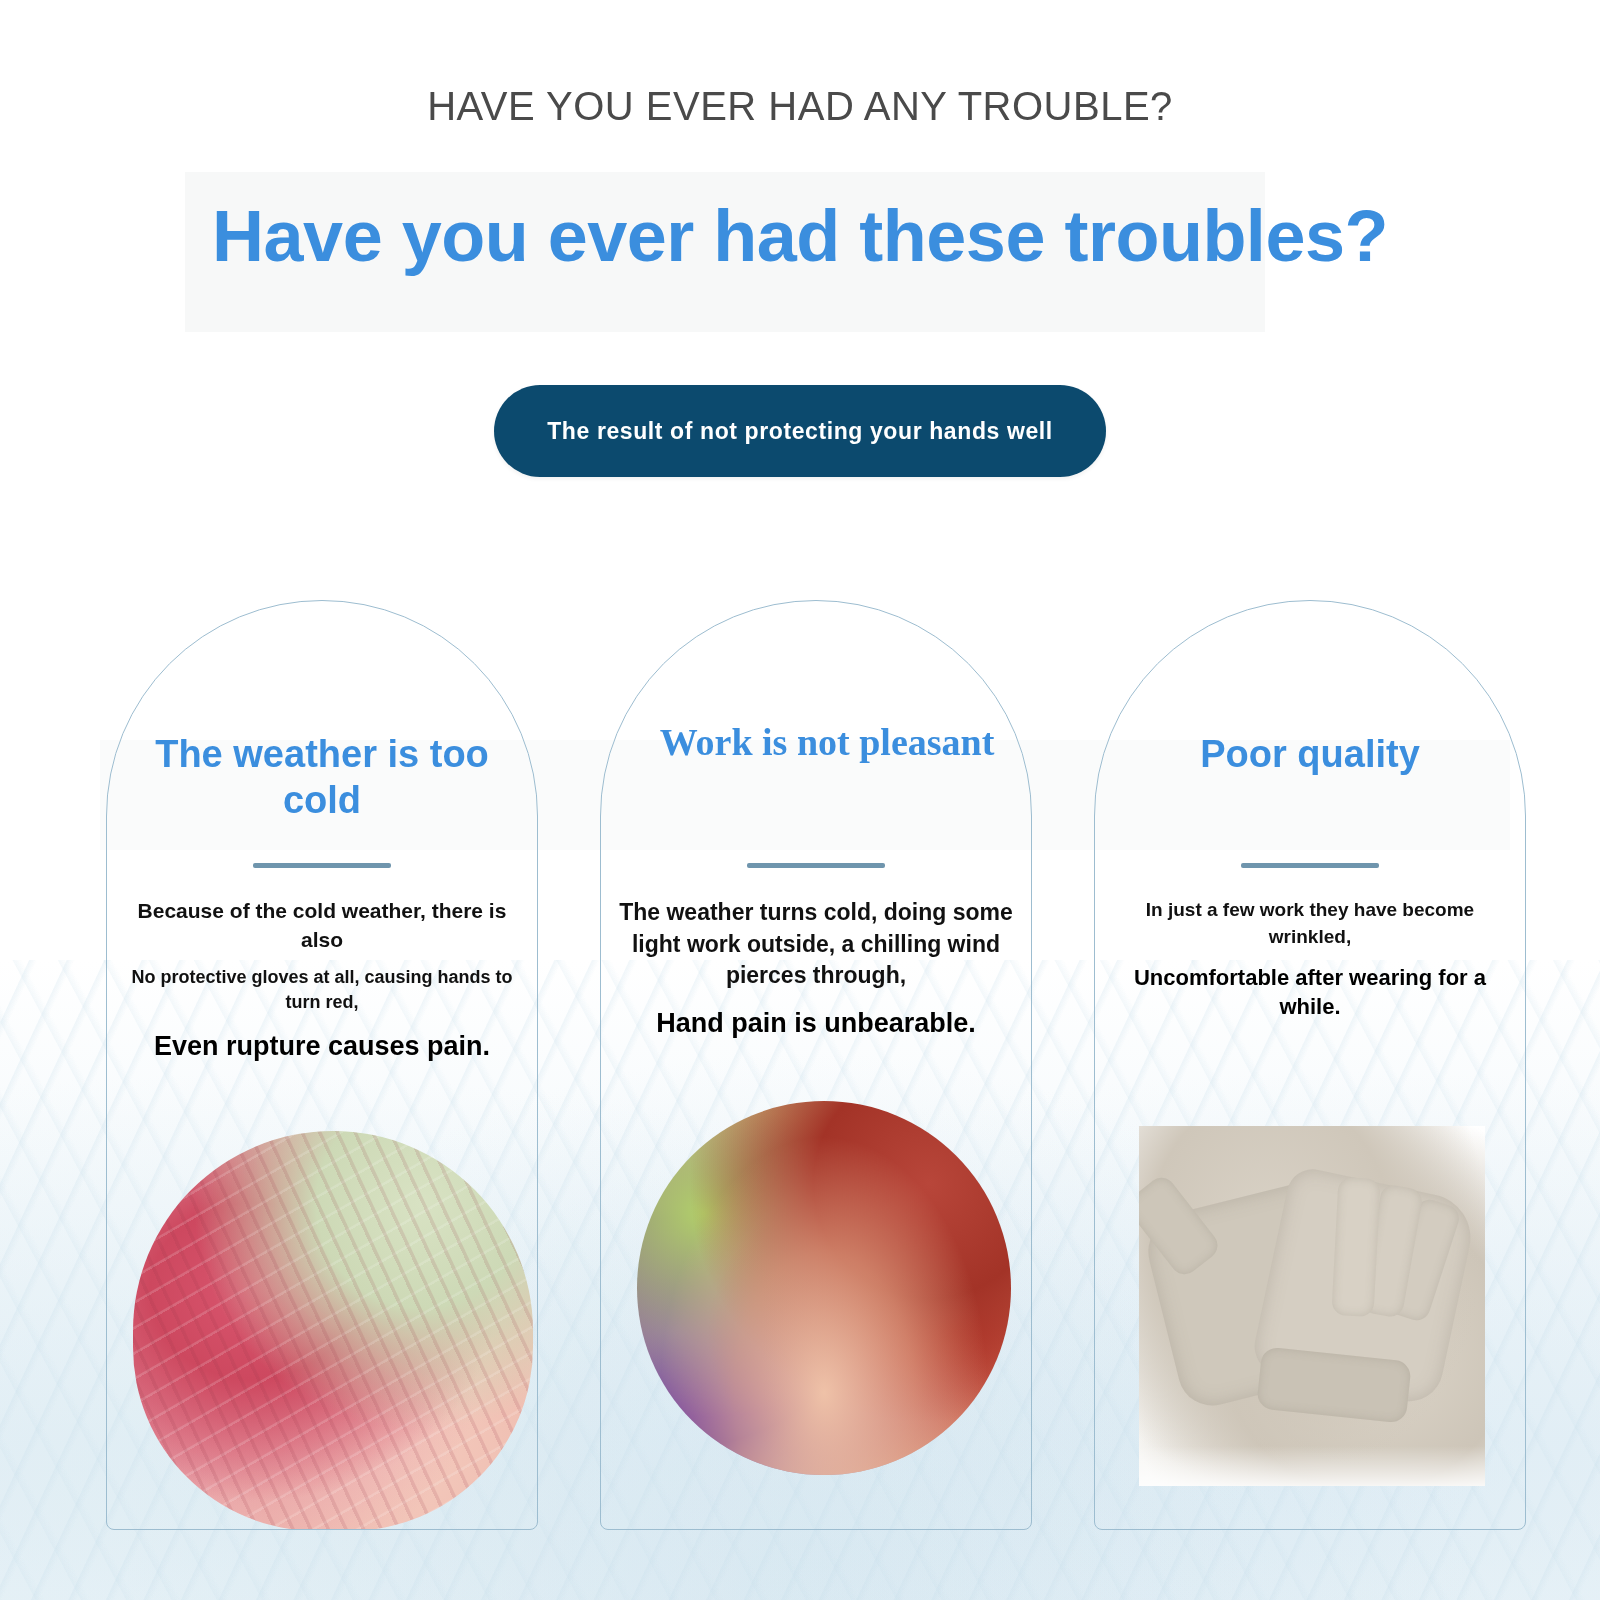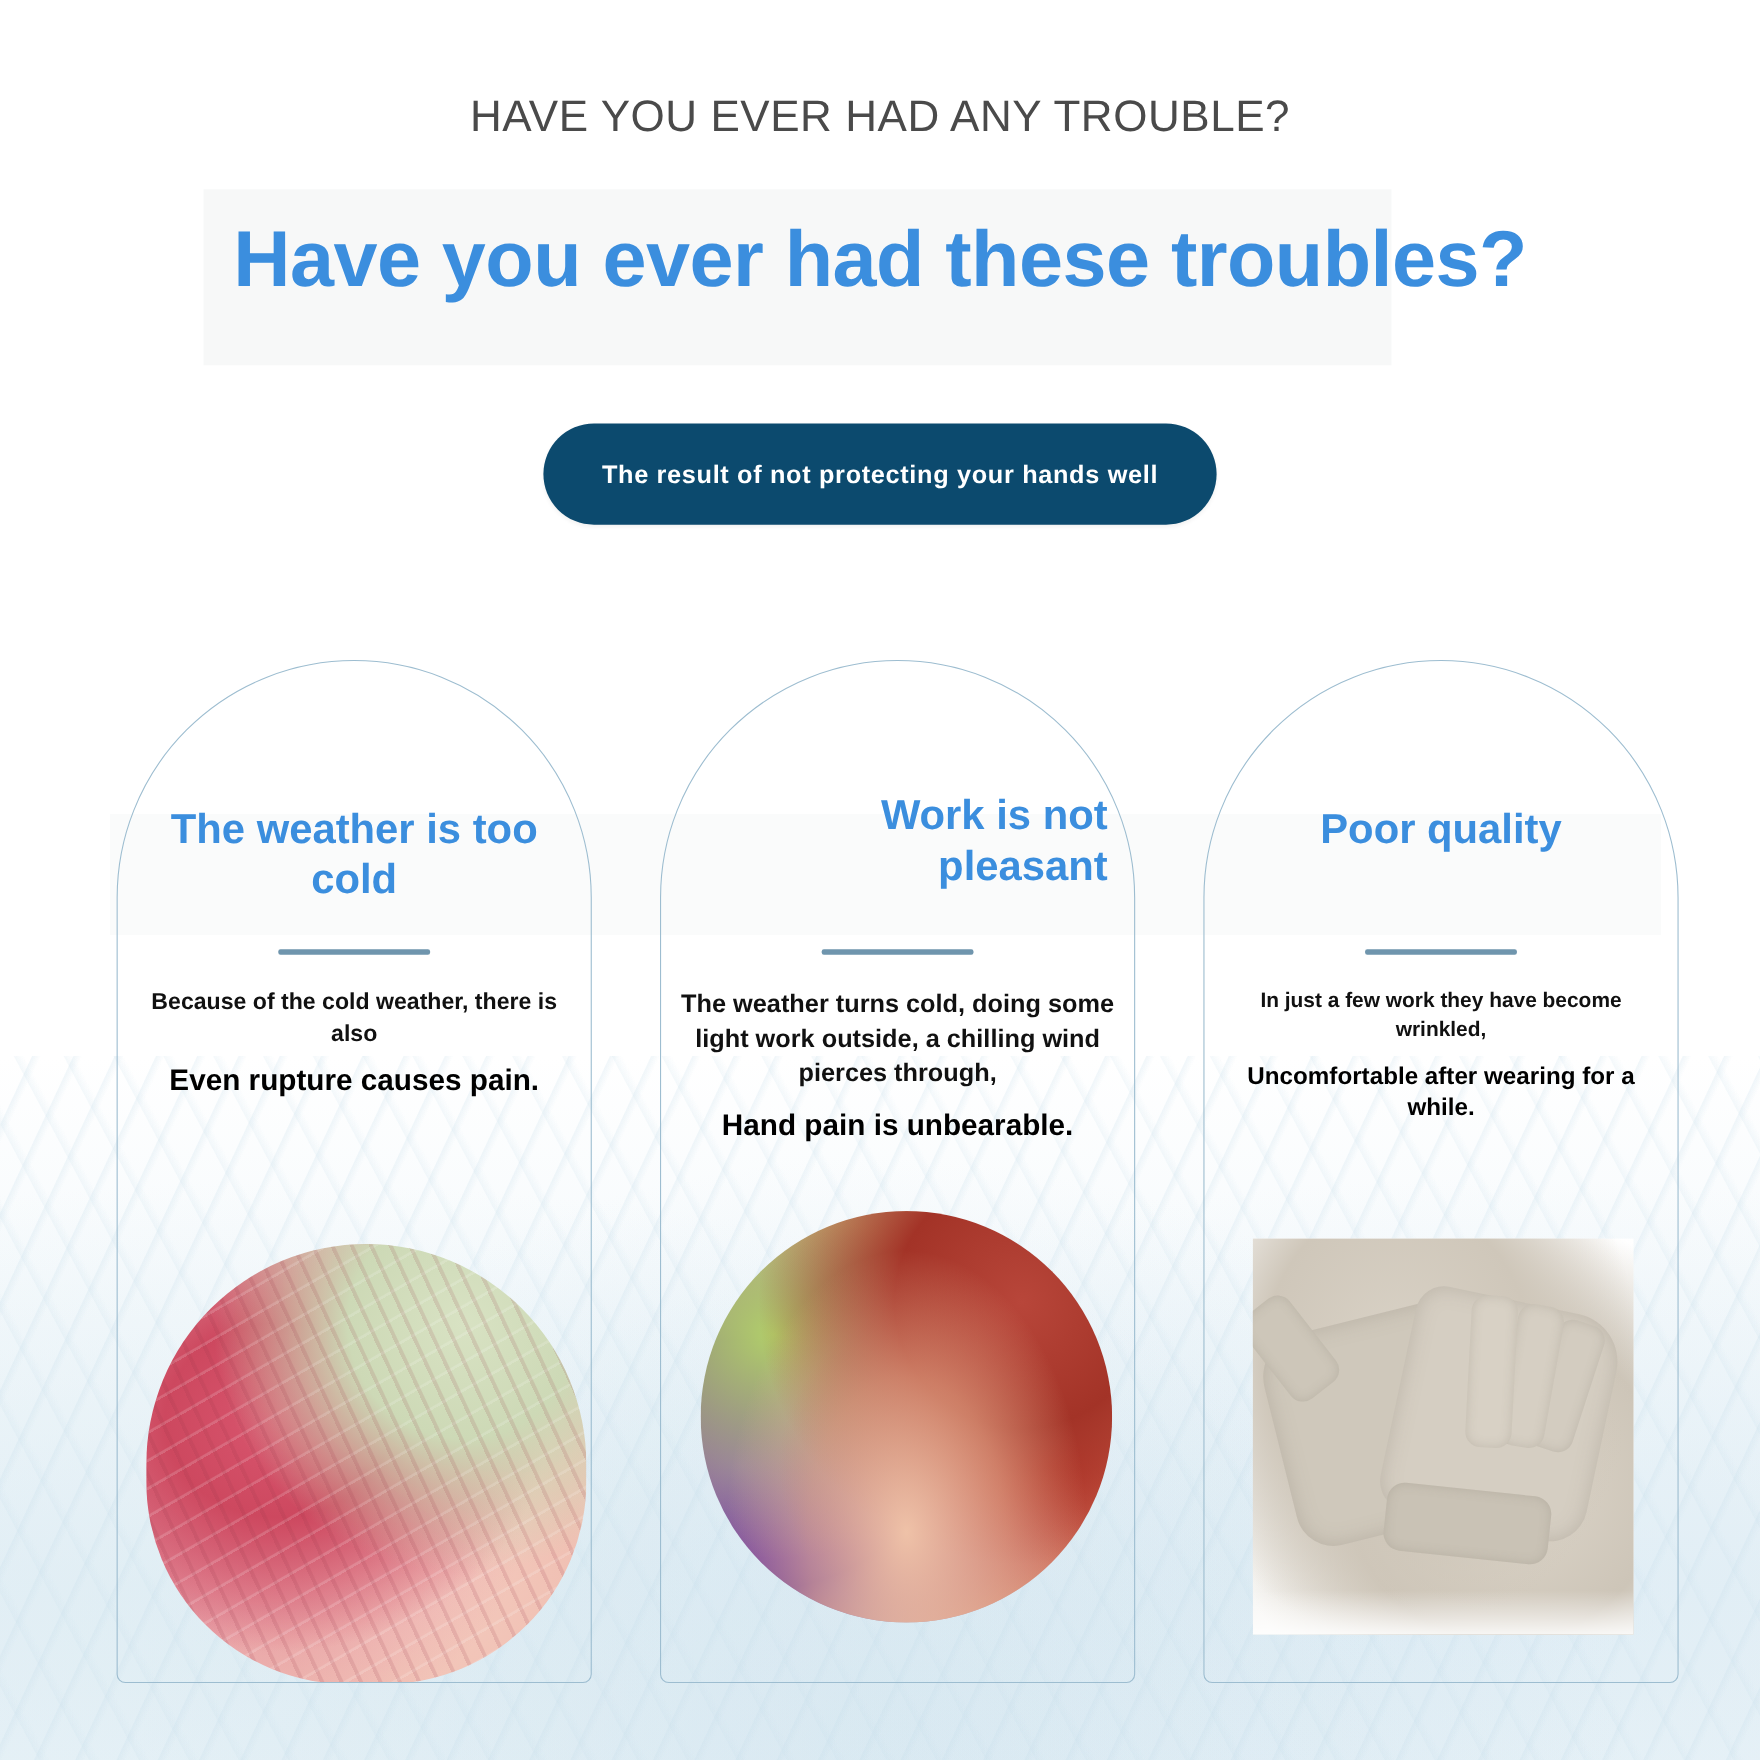--- a/index.html
+++ b/index.html
@@ -128,23 +128,24 @@
     top: 130px;
     left: 24px;
     right: 24px;
     text-align: center;
     color: #3b8ede;
     font-weight: bold;
     font-size: 38px;
     line-height: 1.22;
   }
   .card-title.narrow {
-    text-align: right;
+    text-align: center;
     padding-left: 22px;
     top: 118px;
+    font-family: Liberation Serif, serif;
   }
 
   .divider {
     position: absolute;
     top: 262px;
     left: 50%;
     transform: translateX(-50%);
     width: 138px;
     height: 5px;
     background: #6f95ad;
@@ -297,20 +298,21 @@
     <span class="pill-text">The result of not protecting your hands well</span>
   </div>
 
   <div class="cards">
 
     <div class="card c1">
       <div class="card-title">The weather is too cold</div>
       <div class="divider"></div>
       <div class="card-body">
         <div class="line-1">Because of the cold weather, there is also</div>
+        <div class="line-2">No protective gloves at all, causing hands to turn red,</div>
         <div class="line-3">Even rupture causes pain.</div>
       </div>
       <div class="photo photo-1"></div>
     </div>
 
     <div class="card c2">
       <div class="card-title narrow">Work is not pleasant</div>
       <div class="divider"></div>
       <div class="card-body">
         <div class="line-1">The weather turns cold, doing some light work outside, a chilling wind pierces through,</div>

